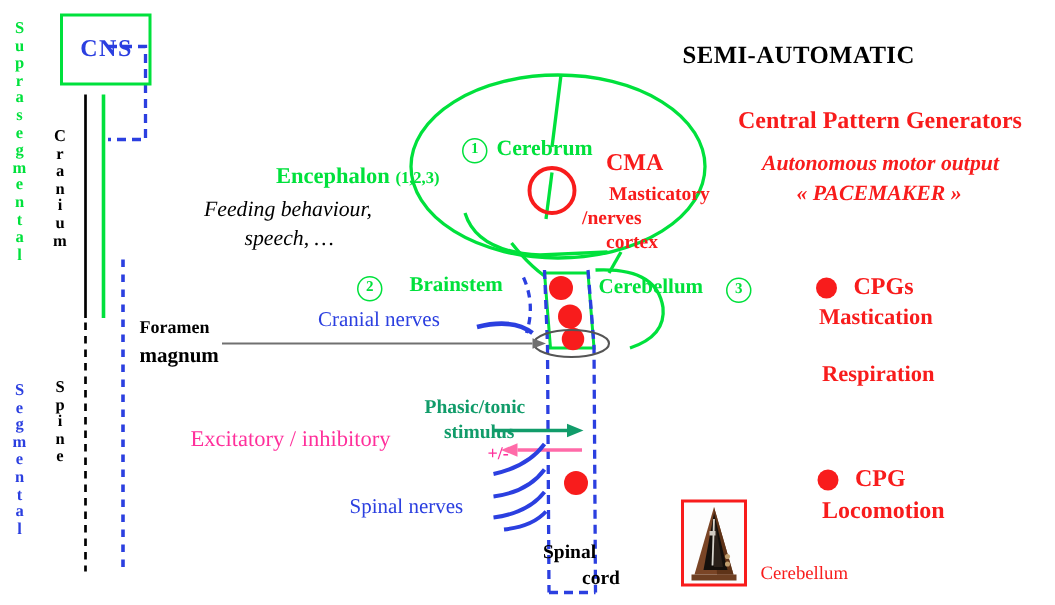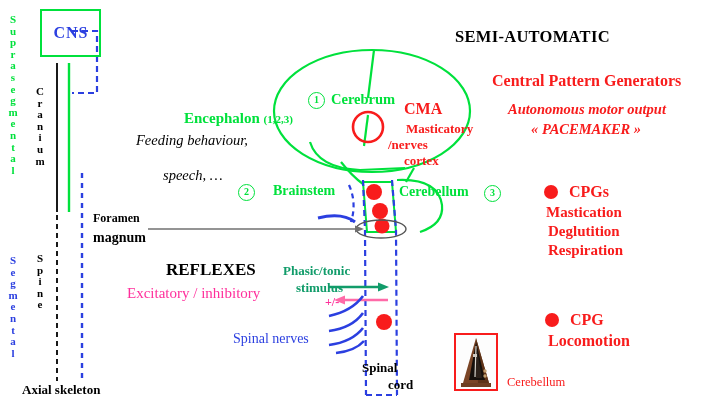--- a/index.html
+++ b/index.html
@@ -162,70 +162,68 @@
       <span>m</span>
   </div>
   <div class="vcol vblack" style="left:31px;top:253px;">
     <span>S</span>
       <span>p</span>
       <span>i</span>
       <span>n</span>
       <span>e</span>
   </div>
 
-  <div class="txtblk bold t-black" style="left:22px;top:382px;font-size:13px;">Axial skeleton</div>
 
   <div class="txtblk bold t-black" style="left:455px;top:27px;font-size:16.5px;letter-spacing:0.3px;">SEMI-AUTOMATIC</div>
 
   <div class="txtblk" style="left:139px;top:110px;font-size:15px;margin-left:45px;">
     <span class="bold t-green">Encephalon</span>
     <span class="bold t-green" style="font-size:11px;">(1,2,3)</span>
   </div>
   <div class="txtblk ital t-black" style="left:136px;top:132px;font-size:14.5px;">Feeding behaviour,</div>
-  <div class="txtblk ital t-black" style="left:163px;top:151px;font-size:14.5px;margin-top:16px;">speech, …</div>
+  <div class="txtblk ital t-black" style="left:163px;top:151px;font-size:14.5px;">speech, …</div>
 
   <div class="abs" style="left:308px;top:92px;width:15px;height:15px;border:1.6px solid #00e13c;border-radius:50%;
               font-size:10px;color:#00e13c;text-align:center;line-height:14px;font-weight:bold;">1</div>
   <div class="txtblk bold t-green" style="left:331px;top:91px;font-size:14.5px;">Cerebrum</div>
 
   <div class="txtblk bold t-red" style="left:404px;top:100px;font-size:16px;">CMA</div>
   <div class="txtblk bold t-red" style="left:406px;top:121px;font-size:13px;">Masticatory</div>
   <div class="txtblk bold t-red" style="left:388px;top:137px;font-size:13px;">/nerves</div>
   <div class="txtblk bold t-red" style="left:404px;top:153px;font-size:13px;">cortex</div>
 
   <div class="abs" style="left:238px;top:184px;width:15px;height:15px;border:1.6px solid #00e13c;border-radius:50%;
               font-size:10px;color:#00e13c;text-align:center;line-height:14px;font-weight:bold;">2</div>
   <div class="txtblk bold t-green" style="left:273px;top:183px;font-size:14px;">Brainstem</div>
 
   <div class="txtblk bold t-green" style="left:399px;top:184px;font-size:14px;">Cerebellum</div>
   <div class="abs" style="left:484px;top:185px;width:15px;height:15px;border:1.6px solid #00e13c;border-radius:50%;
               font-size:10px;color:#00e13c;text-align:center;line-height:14px;font-weight:bold;">3</div>
 
   <div class="txtblk bold t-black" style="left:93px;top:211px;font-size:12px;">Foramen</div>
   <div class="txtblk bold t-black" style="left:93px;top:230px;font-size:14px;">magnum</div>
-
-  <div class="txtblk bold t-black" style="left:166px;top:260px;font-size:17px;">REFLEXES</div>
+  <div class="txtblk t-blue" style="left:212px;top:206px;font-size:14px;">Cranial nerves</div>
+
   <div class="txtblk t-pink" style="left:127px;top:285px;font-size:15px;">Excitatory / inhibitory</div>
 
   <div class="txtblk bold t-teal" style="left:283px;top:263px;font-size:13px;">Phasic/tonic</div>
   <div class="txtblk bold t-teal" style="left:296px;top:280px;font-size:13px;">stimulus</div>
   <div class="txtblk bold t-pink" style="left:325px;top:295px;font-size:12px;">+/-</div>
 
   <div class="txtblk t-blue" style="left:233px;top:331px;font-size:14px;">Spinal nerves</div>
 
   <div class="txtblk bold t-black" style="left:362px;top:360px;font-size:13px;">Spinal</div>
   <div class="txtblk bold t-black" style="left:388px;top:377px;font-size:13px;">cord</div>
 
   <div class="txtblk bold t-red" style="left:492px;top:72px;font-size:16px;">Central Pattern Generators</div>
   <div class="txtblk ital bold t-red" style="left:508px;top:101px;font-size:14.5px;">Autonomous motor output</div>
   <div class="txtblk ital bold t-red" style="left:531px;top:121px;font-size:14.5px;">« PACEMAKER »</div>
 
   <div class="txtblk bold t-red" style="left:569px;top:183px;font-size:16px;">CPGs</div>
   <div class="txtblk bold t-red" style="left:546px;top:204px;font-size:15px;">Mastication</div>
-  <div class="txtblk bold t-red" style="left:548px;top:223px;font-size:15px;">Deglutition</div>
   <div class="txtblk bold t-red" style="left:548px;top:242px;font-size:15px;">Respiration</div>
 
   <div class="txtblk bold t-red" style="left:570px;top:311px;font-size:16px;">CPG</div>
   <div class="txtblk bold t-red" style="left:548px;top:332px;font-size:16px;">Locomotion</div>
 
   <div class="abs" id="metronome-box">
     <svg width="40" height="54" viewBox="0 0 40 54">
       <polygon points="20,3 33,48 7,48" fill="#7a4526"></polygon>
       <polygon points="20,3 33,48 22,48" fill="#5e3318"></polygon>
       <polygon points="20,7 29,45 13,45" fill="#15100c"></polygon>

